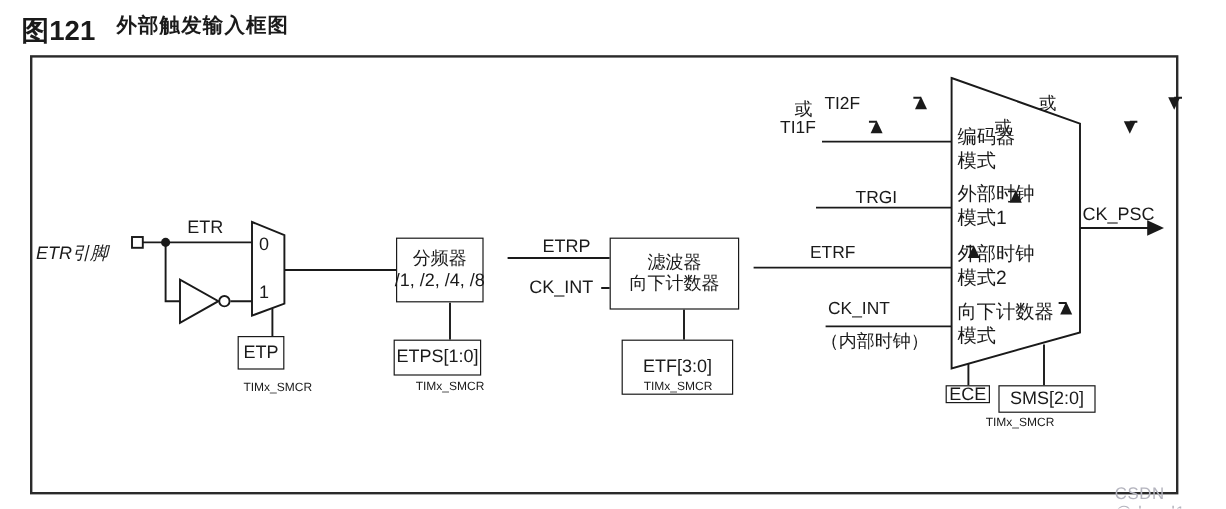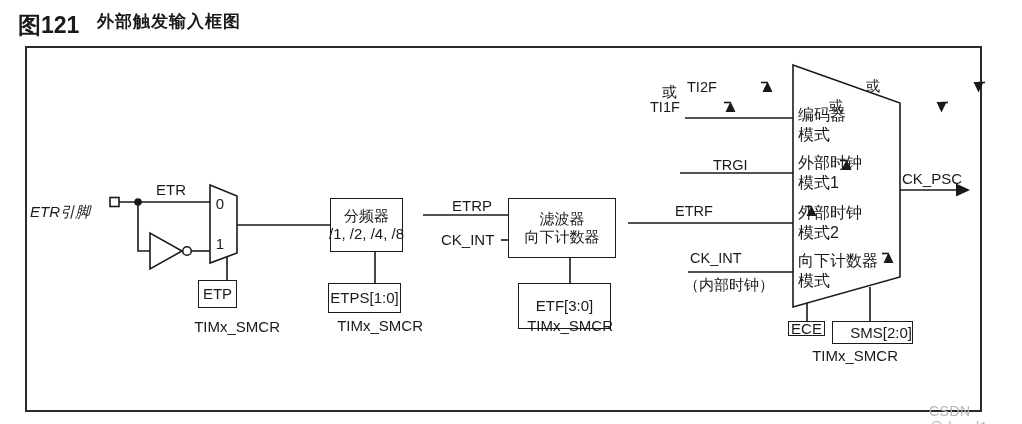--- a/index.html
+++ b/index.html
@@ -16,21 +16,21 @@
   .box{
     border:1.6px solid #1a1a1a;background:#fff;display:flex;flex-direction:column;
     align-items:center;justify-content:center;text-align:center;box-sizing:border-box;
   }
   .box .bl{font-size:15px;line-height:18px;white-space:nowrap;}
   .row{display:flex;align-items:center;white-space:nowrap;font-size:14.5px;gap:44px;}
   .row .gap{width:4px;}
   .edge-ic{display:inline-block;position:relative;top:1px;}
   .mode{font-size:16px;line-height:20px;white-space:nowrap;}
   .muxnum{font-size:15px;width:14px;text-align:center;}
-  .smcr{font-size:15px;text-align:right;}
+  .smcr{font-size:10px;text-align:center;}
   .watermark{font-size:14px;color:#b4b4be;letter-spacing:0.5px;}
 </style>
 </head>
 <body>
 
 <div class="canvas">
 
   <span class="abs title-fig">图121</span>
   <span class="abs title-cap">外部触发输入框图</span>
 
@@ -185,20 +185,20 @@
   <div class="abs mode" style="left:798px;top:251px;">
     <div>向下计数器</div>
     <div>模式</div>
   </div>
 
   <div class="abs lbl" style="left:902px;top:171px;">CK_PSC</div>
 
   <div class="abs box" style="left:788px;top:321px;width:37px;height:15px;">
     <span class="bl">ECE</span>
   </div>
-  <div class="abs box" style="left:832px;top:321px;width:81px;height:23px;align-items:flex-end;">
+  <div class="abs box" style="left:832px;top:321px;width:81px;height:23px;">
     <span class="bl">SMS[2:0]</span>
   </div>
   <div class="abs smcr" style="left:802px;top:347px;width:96px;">TIMx_SMCR</div>
 
   <div class="abs watermark" style="left:929px;top:403px;">CSDN @danxl1</div>
 
 </div>
 
 </body></html>

